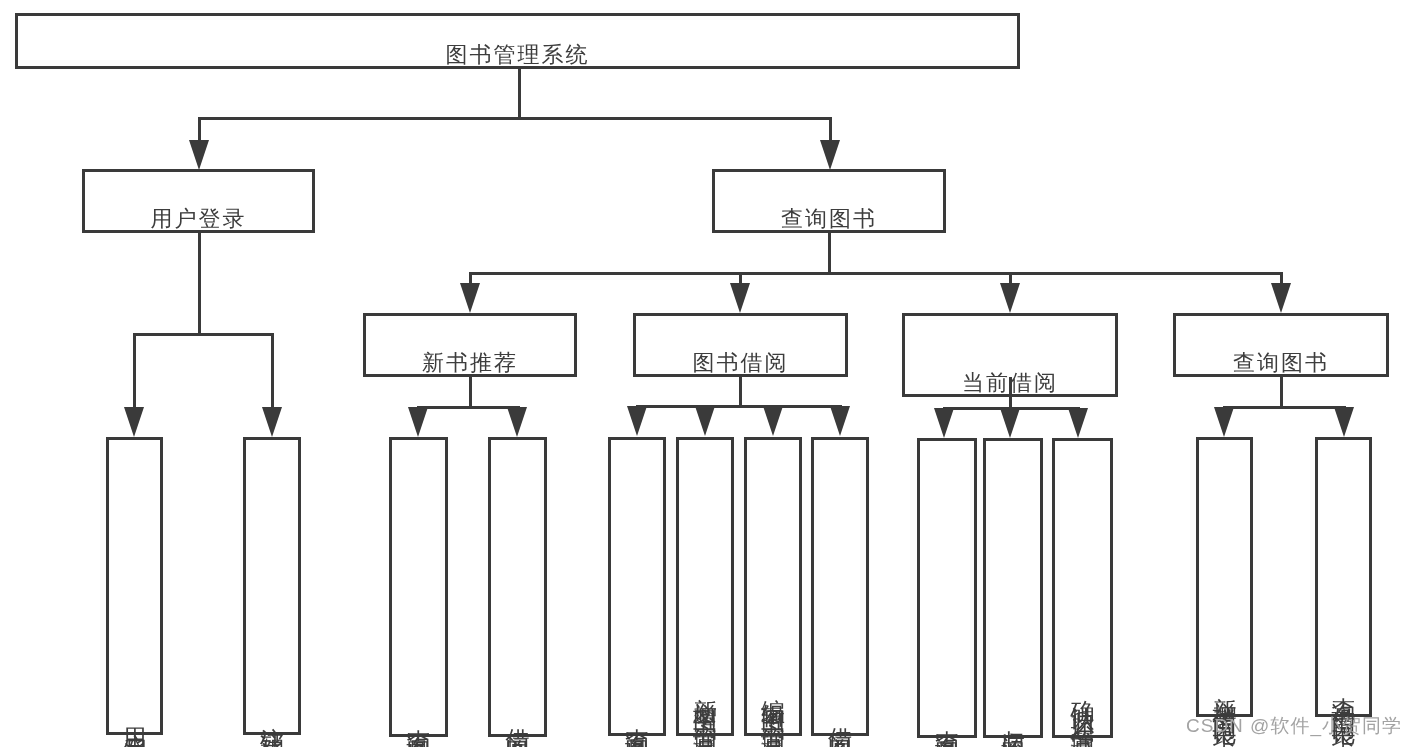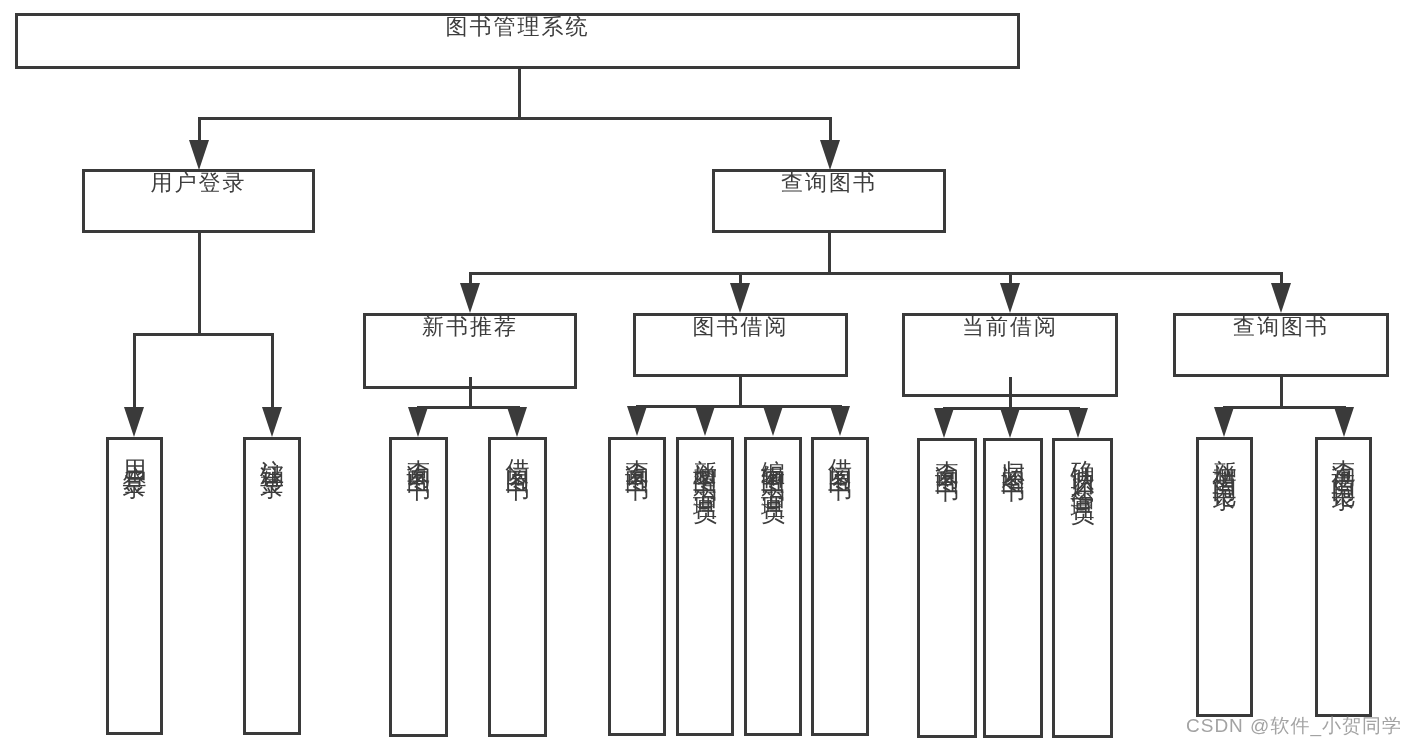--- a/index.html
+++ b/index.html
@@ -11,21 +11,21 @@
   html,body{margin:0;padding:0;background:#fff;}
   .stage{
     position:relative;width:1405px;height:747px;
     background:var(--background);
     font-family:"Liberation Sans", sans-serif;
     overflow:hidden;
   }
   .box{
     position:absolute;box-sizing:border-box;
     border:3px solid var(--line);background:#fff;
-    display:flex;align-items:flex-start;justify-content:center;
+    display:flex;align-items:flex-end;justify-content:center;
     color:var(--text);
   }
   .box.hlabel span{
     font-size:22px;letter-spacing:2px;line-height:1;white-space:nowrap;
   }
   .box.col span{
     writing-mode:vertical-rl;text-orientation:mixed;
     font-size:24px;letter-spacing:6px;line-height:1;white-space:nowrap;
   }
   .vl{position:absolute;width:3px;background:var(--line);}
@@ -75,21 +75,21 @@
   <div class="hl" style="left:469px;top:272px;width:814px;"></div>
   <div class="vl" style="left:469px;top:272px;height:14px;"></div>
   <div class="vl" style="left:739px;top:272px;height:14px;"></div>
   <div class="vl" style="left:1009px;top:272px;height:14px;"></div>
   <div class="vl" style="left:1280px;top:272px;height:14px;"></div>
   <div class="arrow" style="left:460px;top:283px;"></div>
   <div class="arrow" style="left:730px;top:283px;"></div>
   <div class="arrow" style="left:1000px;top:283px;"></div>
   <div class="arrow" style="left:1271px;top:283px;"></div>
 
-  <div class="box hlabel" style="left:363px;top:313px;width:214px;height:76px;">
+  <div class="box hlabel" style="left:363px;top:313px;width:214px;height:64px;">
     <span>新书推荐</span>
   </div>
   <div class="box hlabel" style="left:633px;top:313px;width:215px;height:64px;">
     <span>图书借阅</span>
   </div>
   <div class="box hlabel" style="left:902px;top:313px;width:216px;height:84px;">
     <span>当前借阅</span>
   </div>
   <div class="box hlabel" style="left:1173px;top:313px;width:216px;height:64px;">
     <span>查询图书</span>

